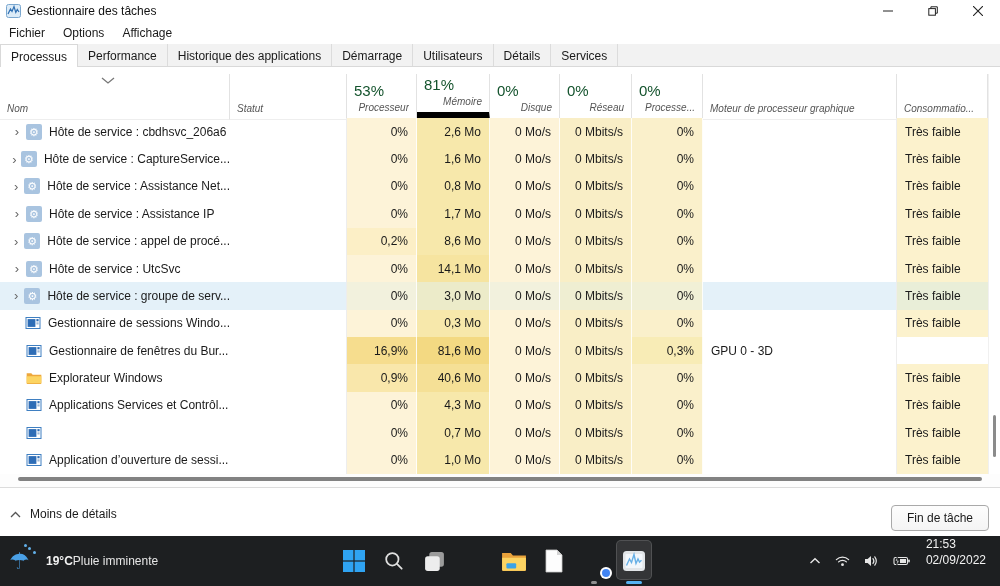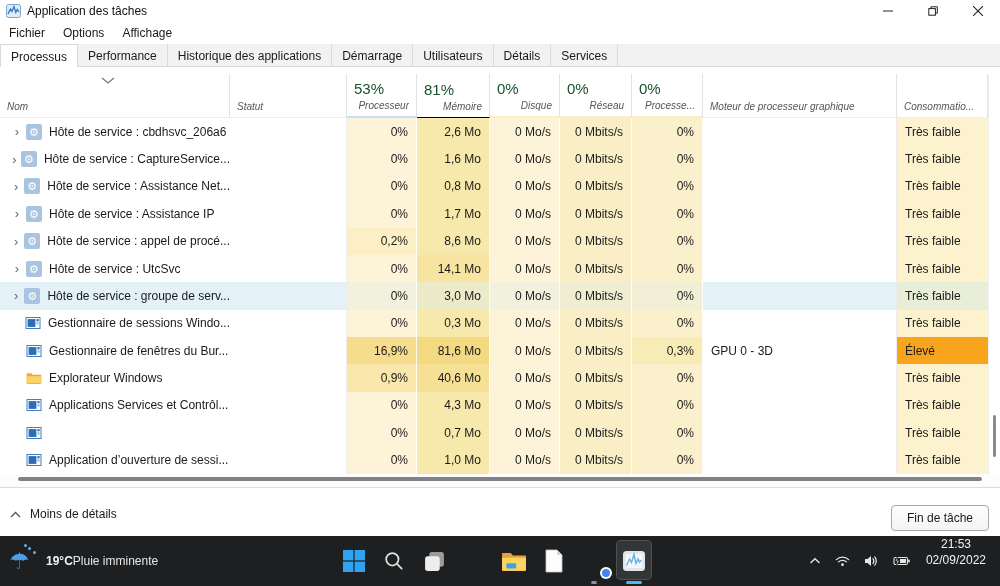--- a/index.html
+++ b/index.html
@@ -24,21 +24,21 @@
   .tab.active { background:#fff; border:1px solid #d9d9d9; border-bottom:none; margin-bottom:-1px; z-index:2; }
 
   
   .theader { position:absolute; top:74px; left:0; width:988px; height:44px; display:grid;
              grid-template-columns:230px 117px 70px 73px 70px 72px 71px 194px 91px; }
   .hcol { position:relative; border-right:1px solid #e2e2e2; border-bottom:1px solid #eee; padding:2px 7px 3px; display:flex; flex-direction:column; justify-content:flex-end; }
   .hcol .hnum { font-size:15px; color:#14532d; text-align:left; line-height:18px; }
   .hcol .hlbl { font-size:10px; color:#555; line-height:15px; white-space:nowrap; overflow:hidden;font-style:italic; }
   .hcol.num-col .hlbl { text-align:right; }
   .hcol.c2 { border-bottom:2px solid #c8e0f5; }
-  .hcol.c3 { border-bottom:1px solid #000000; }
+  .hcol.c3 { border-bottom:8px solid #000000; }
   .hcol.c4,.hcol.c5,.hcol.c6 { border-bottom:2px solid #f8eec9; }
   .sort-chevron { position:absolute; top:76px; left:100px; width:16px; height:9px; }
 
   
   .rows { position:absolute; top:118px; left:0; width:988px; height:356px; display:grid; grid-auto-rows:27.38px; }
   .row { display:grid; grid-template-columns:230px 117px 70px 73px 70px 72px 71px 194px 91px; cursor:default; }
   .cell { font-size:12px; color:#1a1a1a; display:flex; align-items:center; overflow:hidden; white-space:nowrap; }
   .name-cell { padding-left:8px; }
   .expander { width:18px; color:#666; font-size:13px; display:inline-flex; justify-content:center; }
   .no-expander { width:18px; }
@@ -98,38 +98,38 @@
   .ind.active-ind { width:16px; background:#55b3f3; }
   .edge-circle { width:24px; height:24px; border-radius:50%;
      background:radial-gradient(circle at 30% 28%, #7ce0c4 0%, rgba(124,224,196,0) 42%),
                 radial-gradient(circle at 62% 58%, #1b9de2 8%, #0c59a4 72%); }
   .chrome-circle { position:relative; width:24px; height:24px; border-radius:50%;
      background:conic-gradient(from -45deg, #ea4335 0 120deg, #34a853 120deg 240deg, #fbbc05 240deg 360deg); }
   .chrome-circle::before { content:""; position:absolute; left:6px; top:6px; width:12px; height:12px; background:#fff; border-radius:50%; }
   .chrome-circle::after { content:""; position:absolute; left:8px; top:8px; width:8px; height:8px; background:#4285f4; border-radius:50%; }
   .tray { position:absolute; right:0; top:0; height:50px; display:flex; align-items:center; }
   .tray-btn { height:36px; display:flex; align-items:center; justify-content:center; padding:0 7px; cursor:pointer; }
-  .clock { text-align:center; margin:0 14px 16px 8px; line-height:1.3; cursor:pointer; }
+  .clock { text-align:left; margin:0 14px 16px 8px; line-height:1.3; cursor:pointer; }
   .clock .time { font-size:12px; color:#f2f2f2; }
   .clock .date { font-size:12px; color:#f2f2f2; }
   svg { display:block; }
 </style>
 </head>
 <body>
 
 <div class="window">
 
   <div class="titlebar">
     <span class="app-icon">
       <svg width="15" height="14" viewBox="0 0 15 14">
           <rect x="0.5" y="0.5" width="14" height="13" rx="2" fill="#dcebf7" stroke="#7aa7cf"></rect>
           <path d="M2 10 l2.5-5 1.5 2.5 2-5 1.8 6 1.5-3 1.7 2.5" stroke="#2f6fb2" stroke-width="1.2" fill="none"></path>
         </svg>
     </span>
-    <span class="title">Application des tâches</span>
+    <span class="title">Gestionnaire des tâches</span>
     <div class="win-controls">
       <button class="win-btn">
           <svg width="10" height="10" viewBox="0 0 10 10">
             <line x1="0" y1="5" x2="10" y2="5" stroke="#222" stroke-width="1"></line>
           </svg>
         </button>
       <button class="win-btn">
           <svg width="10" height="10" viewBox="0 0 10 10">
             <rect x="0.8" y="2.6" width="6.6" height="6.6" fill="#fff" stroke="#222"></rect>
             <path d="M2.9 2.6 V0.8 H9.3 V7.2 H7.4" fill="none" stroke="#222"></path>
@@ -359,21 +359,20 @@
           </span>
           <span class="row-label">Gestionnaire de fenêtres du Bur...</span>
         </div>
         <div class="cell status-cell"></div>
         <div class="cell vcell v-cpu h3">16,9%</div>
         <div class="cell vcell v-mem m3">81,6 Mo</div>
         <div class="cell vcell v-disk">0 Mo/s</div>
         <div class="cell vcell v-net">0 Mbits/s</div>
         <div class="cell vcell v-gpu g1">0,3%</div>
         <div class="cell engine-cell">GPU 0 - 3D</div>
-        <div class="cell power-cell power-high">Élevé</div>
       </div>
       <div class="row">
         <div class="cell name-cell">
           <span class="no-expander"></span>
           <span class="row-icon">
             <svg width="17" height="14" viewBox="0 0 24 20">
               <path d="M1 3 h7 l2 2 h13 v13 a1 1 0 0 1 -1 1 H2 a1 1 0 0 1 -1 -1 z" fill="#eda73c"></path>
               <path d="M1 7.5 h22 v9.5 a1 1 0 0 1 -1 1 H2 a1 1 0 0 1 -1 -1 z" fill="#fcd462"></path>
             </svg>
           </span>

